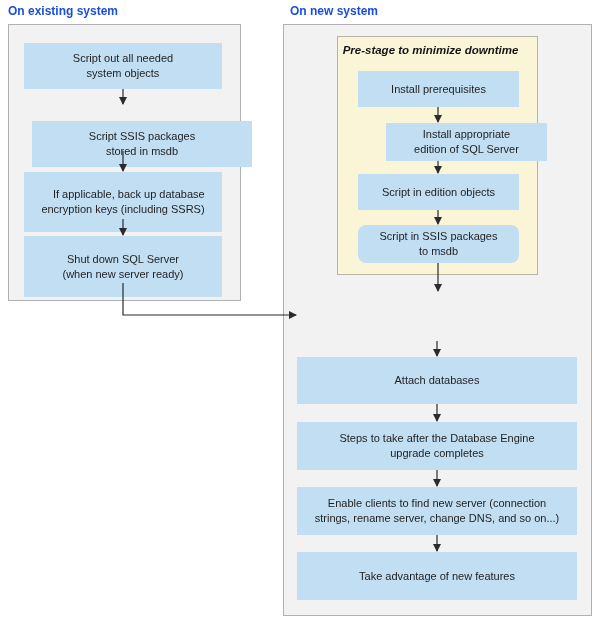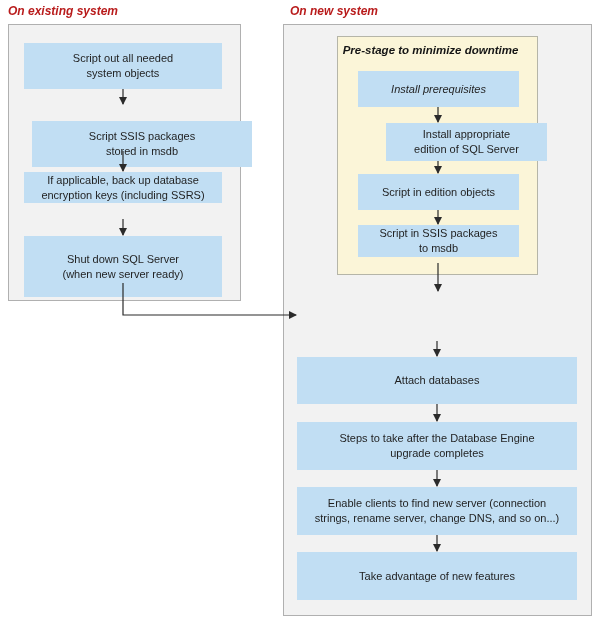--- a/index.html
+++ b/index.html
@@ -13,23 +13,22 @@
     height: 628px;
     background: #ffffff;
     font-family: "Liberation Sans", "DejaVu Sans", sans-serif;
     color: var(--text, #1f1f1f);
     overflow: hidden;
   }
   .col-title {
     position: absolute;
     font-size: 12px;
     font-weight: bold;
-    color: #b91c1c;
+    color: #1d4ed8;
     white-space: nowrap;
-    font-style: italic;
   }
   .panel {
     position: absolute;
     background: var(--panel-gray, #f2f2f2);
     border: 1px solid var(--panel-border, #b0b0b0);
     box-sizing: border-box;
   }
   .prestage {
     position: absolute;
     background: var(--prestage-yellow, #fbf5d8);
@@ -79,30 +78,30 @@
   <div class="panel" style="left:8px; top:24px; width:233px; height:277px;"></div>
   <div class="panel" style="left:283px; top:24px; width:309px; height:592px;"></div>
 
   <div class="prestage" style="left:337px; top:36px; width:201px; height:239px;"></div>
   <div class="prestage-title">Pre-stage to minimize downtime</div>
 
   <div class="box" style="left:24px; top:43px;  width:198px; height:46px;">Script out all needed
 system objects</div>
   <div class="box" style="left:32px; top:105px; width:220px; height:46px;margin-top:16px;">Script SSIS packages
 stored in msdb</div>
-  <div class="box" style="left:24px; top:172px; width:198px; height:31px;">If applicable, back up database
+  <div class="box" style="left:24px; top:172px; width:198px; height:60px;text-align:right;">If applicable, back up database
 encryption keys (including SSRS)</div>
   <div class="box" style="left:24px; top:236px; width:198px; height:61px;">Shut down SQL Server
 (when new server ready)</div>
 
-  <div class="box" style="left:358px; top:71px;  width:161px; height:36px;font-style:italic;">Install prerequisites</div>
+  <div class="box" style="left:358px; top:71px;  width:161px; height:36px;">Install prerequisites</div>
   <div class="box" style="left:358px; top:123px; width:161px; height:38px;margin-left:28px;">Install appropriate
 edition of SQL Server</div>
   <div class="box" style="left:358px; top:174px; width:161px; height:36px;">Script in edition objects</div>
-  <div class="box" style="left:358px; top:225px; width:161px; height:32px;">Script in SSIS packages
+  <div class="box" style="left:358px; top:225px; width:161px; height:38px;border-radius:8px;">Script in SSIS packages
 to msdb</div>
 
   <div class="box" style="left:297px; top:357px; width:280px; height:47px;">Attach databases</div>
   <div class="box" style="left:297px; top:422px; width:280px; height:48px;">Steps to take after the Database Engine
 upgrade completes</div>
   <div class="box" style="left:297px; top:487px; width:280px; height:48px;">Enable clients to find new server (connection
 strings, rename server, change DNS, and so on...)</div>
   <div class="box" style="left:297px; top:552px; width:280px; height:48px;">Take advantage of new features</div>
 
   <svg id="arrows" width="600" height="628" viewBox="0 0 600 628">

